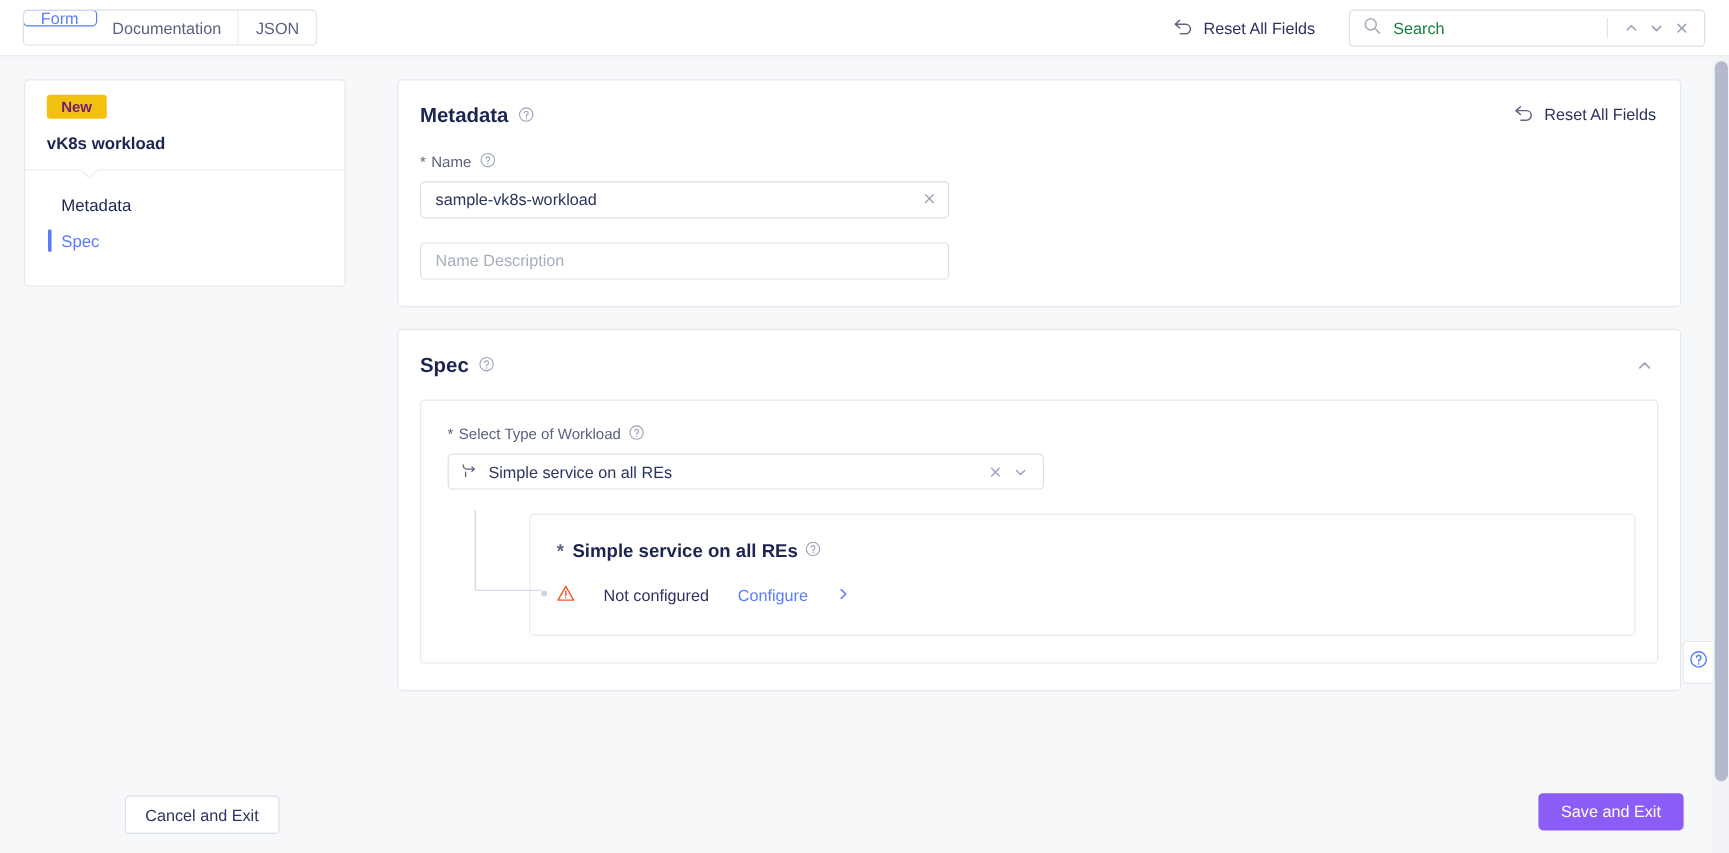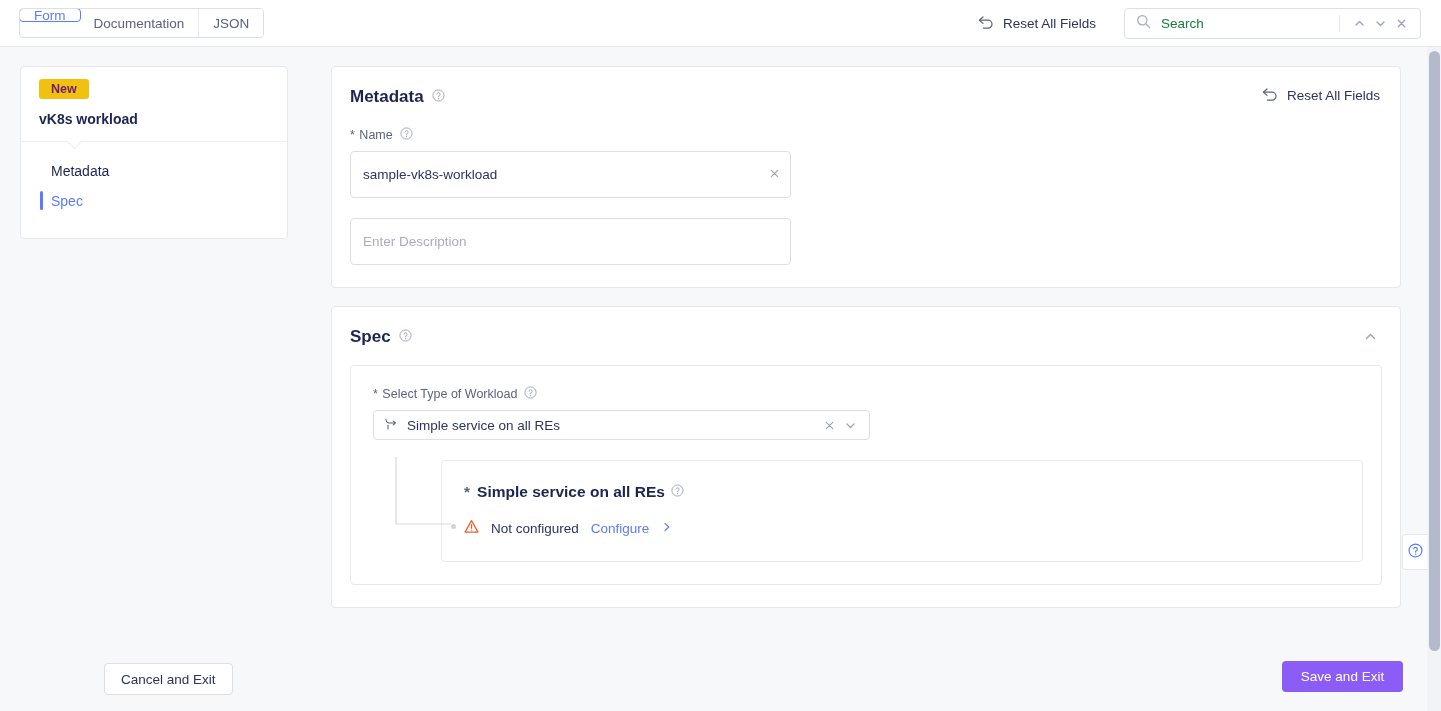--- a/index.html
+++ b/index.html
@@ -87,21 +87,21 @@
   .card-reset {
     position: absolute; right: 20px; top: 20px;
     display: flex; align-items: center; gap: 9px; font-size: 13.5px; color: #2b3360; cursor: pointer;
   }
   .collapse-btn { position: absolute; right: 22px; top: 22px; cursor: pointer; }
 
   .field { margin-top: 20px; }
   .flabel { font-size: 12.5px; color: #5b6280; display: flex; align-items: center; gap: 7px; margin-bottom: 8px; }
   .req { color: #5b6280; margin-right: 1px; }
   .input {
-    height: 47px; border: 1px solid #dcdfe8; border-radius: 4px; background: #fff;
+    height: 31px; border: 1px solid #dcdfe8; border-radius: 4px; background: #fff;
     display: flex; align-items: center; padding: 0 9px 0 12px; font-size: 13.5px; color: #2b3360;
   }
   .input .val { flex: 1; }
   .input .ph { flex: 1; color: #a8adc0; }
   .w-narrow { width: 441px; }
   .link-blue { color: #5b7cfa; font-size: 13.5px; cursor: pointer; }
   .labels-box {
     width: 1034px; height: 38px; border: 1px solid #dcdfe8; border-radius: 4px;
     background: #fff; display: flex; align-items: center; padding-left: 16px;
   }
@@ -119,21 +119,21 @@
   .select .val { flex: 1; margin-left: 9px; }
 
   .tree { position: absolute; left: 44px; top: 91px; width: 58px; height: 74px; pointer-events: none; }
   .tree-dot { position: absolute; left: 100px; top: 158px; width: 5px; height: 5px; border-radius: 50%; background: #cfd4e2; }
 
   .sub-card {
     margin-left: 68px; margin-top: 20px; border: 1px solid #e8eaf1; border-radius: 4px;
     padding: 22px 20px 24px 22px; background: #fff;
   }
   .sub-title { font-size: 15.5px; font-weight: bold; color: #1c2551; display: flex; align-items: center; gap: 6px; }
-  .status-row { margin-top: 18px; display: flex; align-items: center; gap: 12px; font-size: 13.5px; color: #2b3360; }
+  .status-row { margin-top: 18px; display: flex; align-items: center; gap: 24px; font-size: 13.5px; color: #2b3360; }
 
   
   .btn-cancel {
     position: absolute; left: 104px; top: 663px; height: 32px; padding: 0 16px;
     border: 1px solid #dcdfe8; border-radius: 4px; background: #fff;
     font-size: 13.5px; color: #2b3360; display: flex; align-items: center; cursor: pointer;
   }
   .btn-save {
     position: absolute; left: 1282px; top: 661px; width: 121px; height: 31px;
     background: #8b5cf6; border-radius: 4px; color: #fff; font-size: 13.5px;
@@ -257,21 +257,21 @@
           <svg width="13" height="13" viewBox="0 0 13 13" fill="none">
               <path d="M3.3 3.3 L9.7 9.7 M9.7 3.3 L3.3 9.7" stroke="#9aa2bb" stroke-width="1.2" stroke-linecap="round"></path>
             </svg>
         </span>
       </div>
     </div>
 
 
     <div class="field">
       <div class="input w-narrow">
-        <span class="ph">Enter Description</span>
+        <span class="ph">Name Description</span>
       </div>
     </div>
   </div>
 
   <div class="card">
     <div class="card-title">
       <span>Spec</span>
       <span>
         <svg class="icon-q" viewBox="0 0 14 14" fill="none">
             <circle cx="7" cy="7" r="6" stroke="#9aa2bb" stroke-width="1"></circle>

